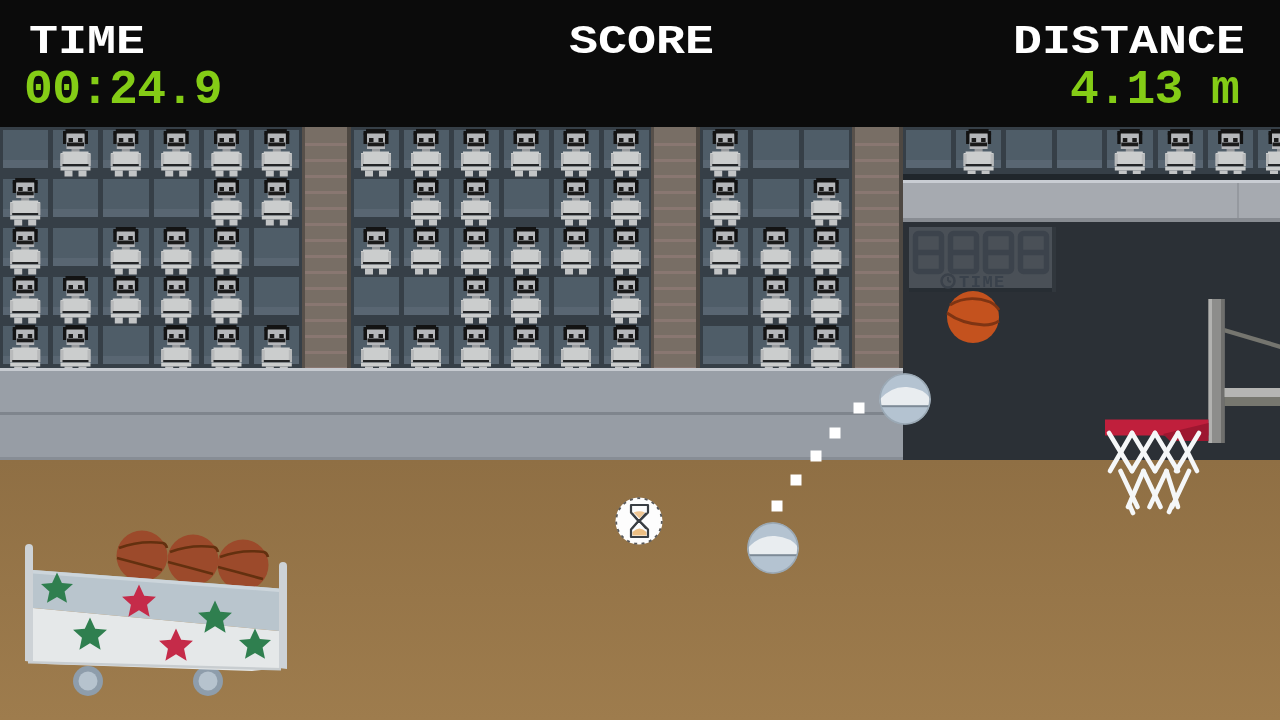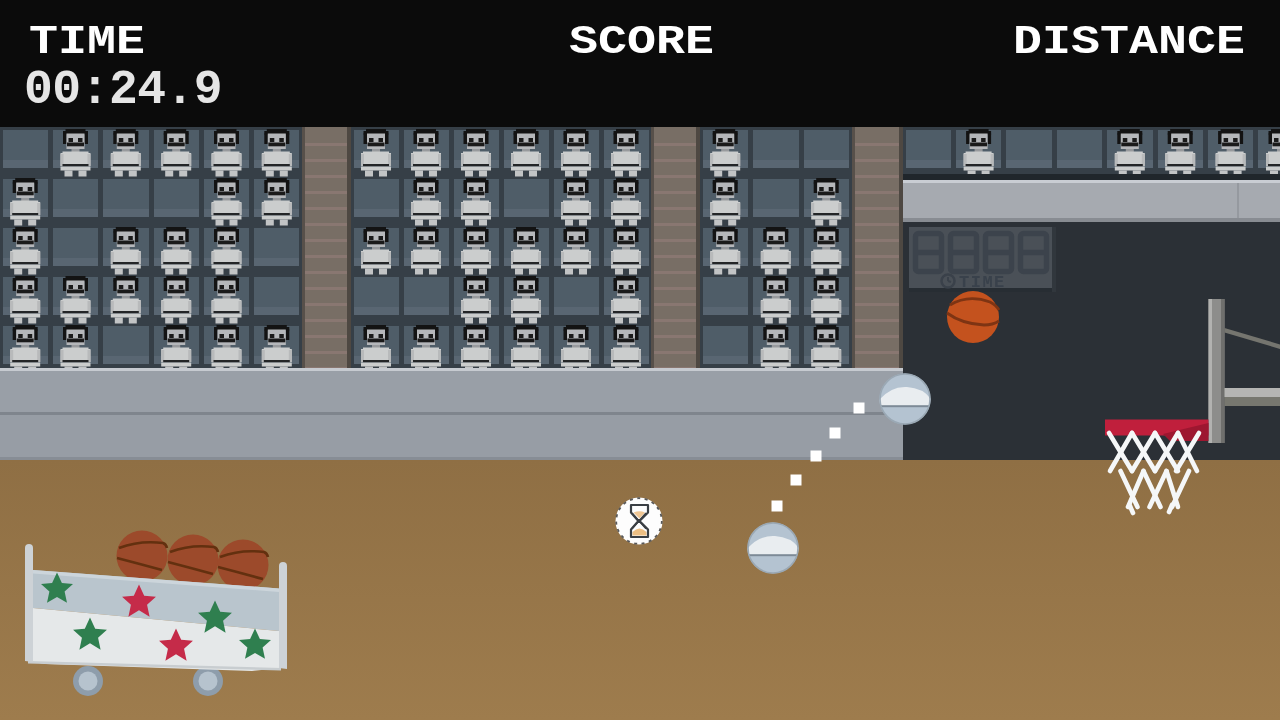--- a/index.html
+++ b/index.html
@@ -1,33 +1,34 @@
 <!DOCTYPE html>
 <html><head>
 <meta charset="utf-8">
 <style>
 html,body{margin:0;padding:0;background:#0b0b0b;width:1280px;height:720px;overflow:hidden}
 #stage{position:relative;width:1280px;height:518px;background:#0b0b0b;font-family:"Liberation Mono",monospace}
 .hud{position:absolute;font-weight:bold;white-space:pre}
 .hdr{color:#ffffff;font-size:46px;line-height:1;transform:scale(1.05,.88);transform-origin:0 0}
-.val{color:#e5e5e5;font-size:48px;line-height:1}
+.val{color:#84cc16;font-size:48px;line-height:1}
 </style>
 </head>
 <body>
 <div id="stage">
 
 <div class="hud hdr" style="left:29px;top:22px;">TIME</div>
 
 <div class="hud val" style="left:24px;top:66px;letter-spacing:-0.5px;">00:24.9</div>
 
 <div class="hud hdr" style="left:569px;top:22px;">SCORE</div>
 
 
 <div class="hud hdr" style="left:1013px;top:22px;">DISTANCE</div>
 
+<div class="hud val" style="left:1070px;top:66px;letter-spacing:-0.6px;">4.13 m</div>
 <svg width="1280" height="720" viewBox="0 0 1280 720" style="position:absolute;left:0;top:0">
 <defs>
 <g id="person">
 <rect x="5" y="0" width="20" height="2.5" fill="#131313"></rect>
 <rect x="2.5" y="2" width="25" height="3.5" fill="#131313"></rect>
 <rect x="2.5" y="4.5" width="3.5" height="10.5" fill="#131313"></rect>
 <rect x="24" y="4.5" width="3.5" height="10.5" fill="#131313"></rect>
 <rect x="6" y="4.5" width="18" height="15.5" fill="#b5b7ba"></rect>
 <rect x="8" y="9" width="4.5" height="4" fill="#1a1a1a"></rect>
 <rect x="17.5" y="9" width="4.5" height="4" fill="#1a1a1a"></rect>

